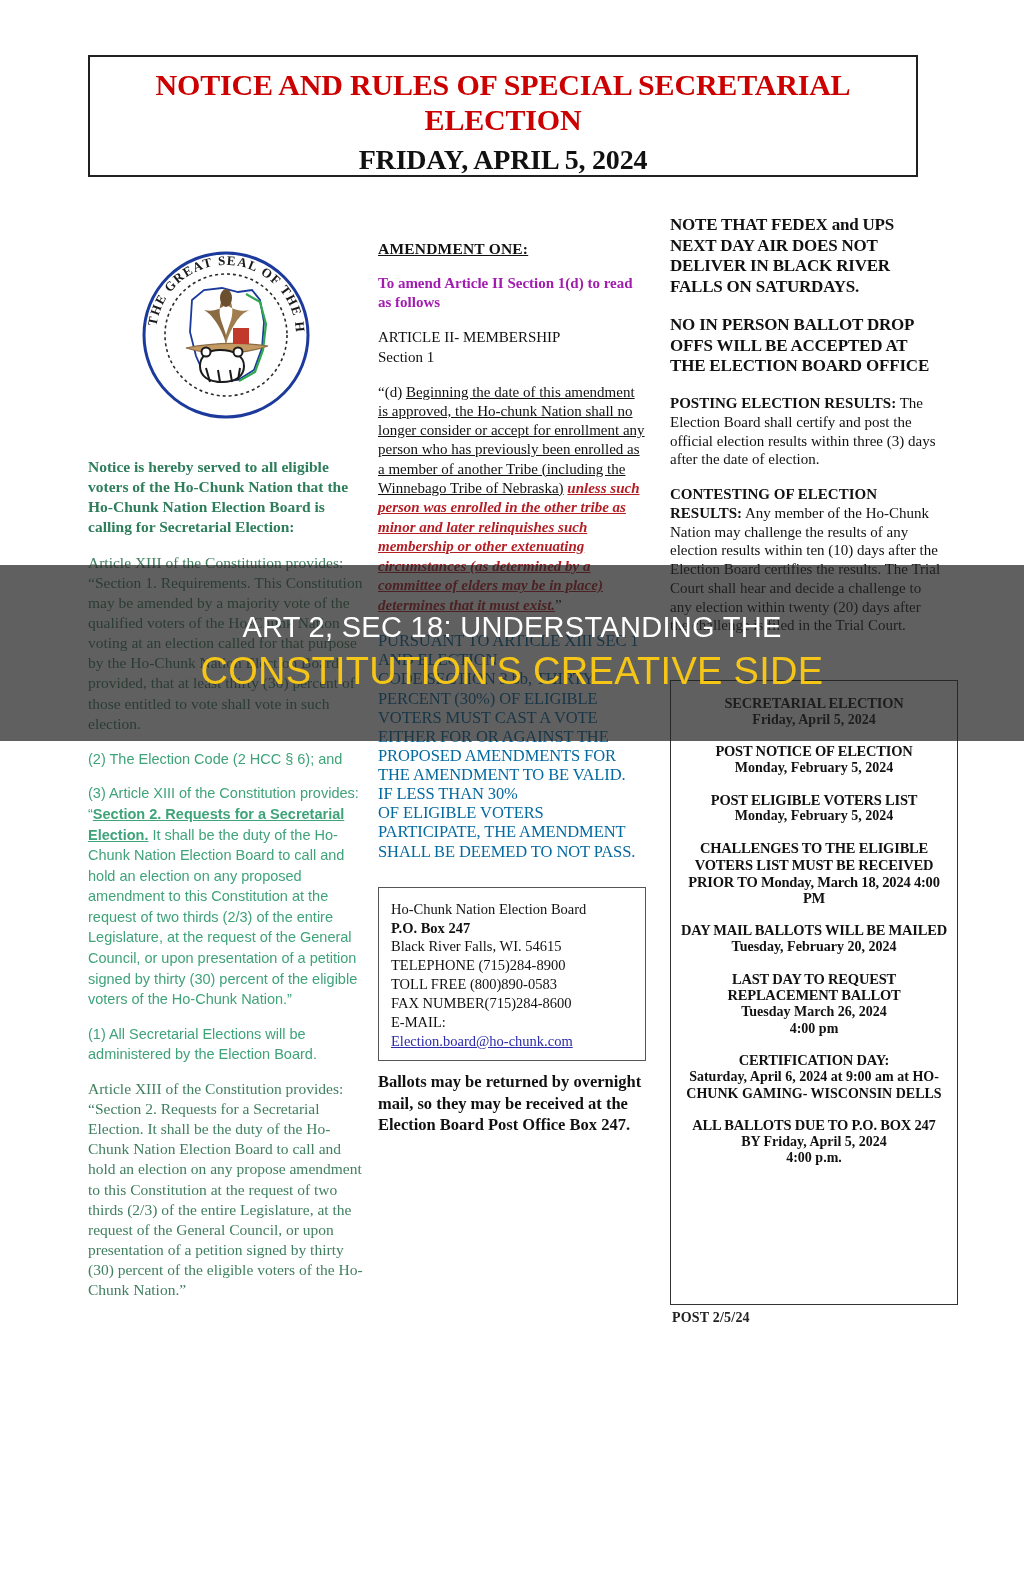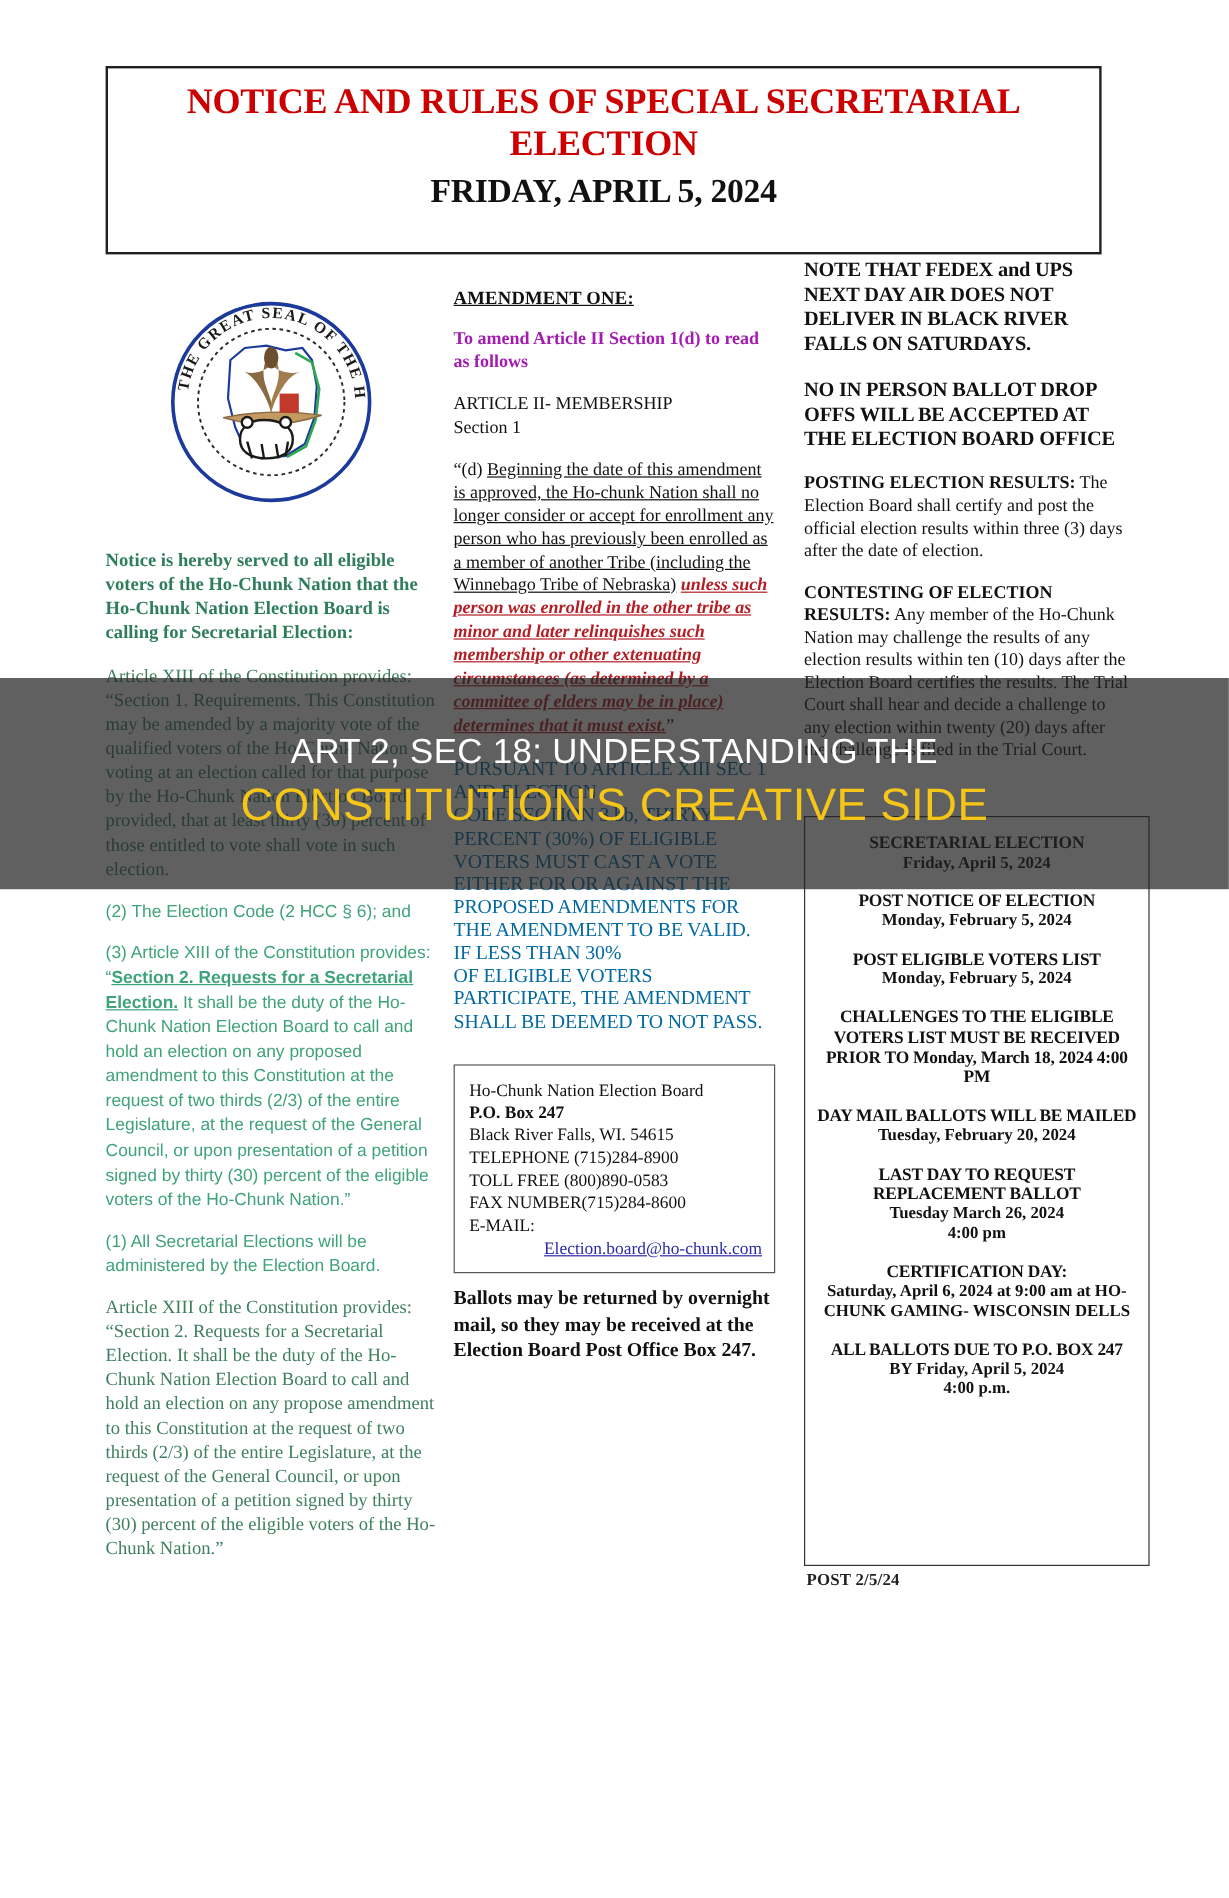--- a/index.html
+++ b/index.html
@@ -11,21 +11,21 @@
     width: 1024px; height: 1582px;
     position: relative;
     font-family: "Liberation Serif", serif;
     overflow: hidden;
   }
 
   
   #title-box {
     position: absolute;
     left: 88px; top: 55px;
-    width: 830px; height: 157px;
+    width: 830px; height: 122px;
     border: 2px solid #231f20;
     background: #fff;
     text-align: center;
     padding-top: 10px;
   }
   #title-main {
     color: #cc0000;
     font-weight: bold;
     font-size: 30px;
     line-height: 1.18;
@@ -103,21 +103,21 @@
     letter-spacing: -0.1px;
   }
   #contact-box {
     border: 1.5px solid #555;
     padding: 12px 10px 10px 12px;
     font-size: 14.5px; line-height: 1.30; color: #111;
     margin-top: 18px;
   }
   #contact-box b { font-weight: bold; }
   #contact-email {
-    color: #2a2aa8; text-decoration: underline; display: block; text-align: right;
+    color: #2a2aa8; text-decoration: underline; display: block;
   }
   #ballots-note {
     font-weight: bold; font-size: 16.5px; line-height: 1.28;
     color: #111; margin-top: 10px;
   }
 
   
   .rt-heavy {
     font-weight: bold; font-size: 17px; line-height: 1.22;
     color: #111; margin-bottom: 17px; letter-spacing: -0.2px;

